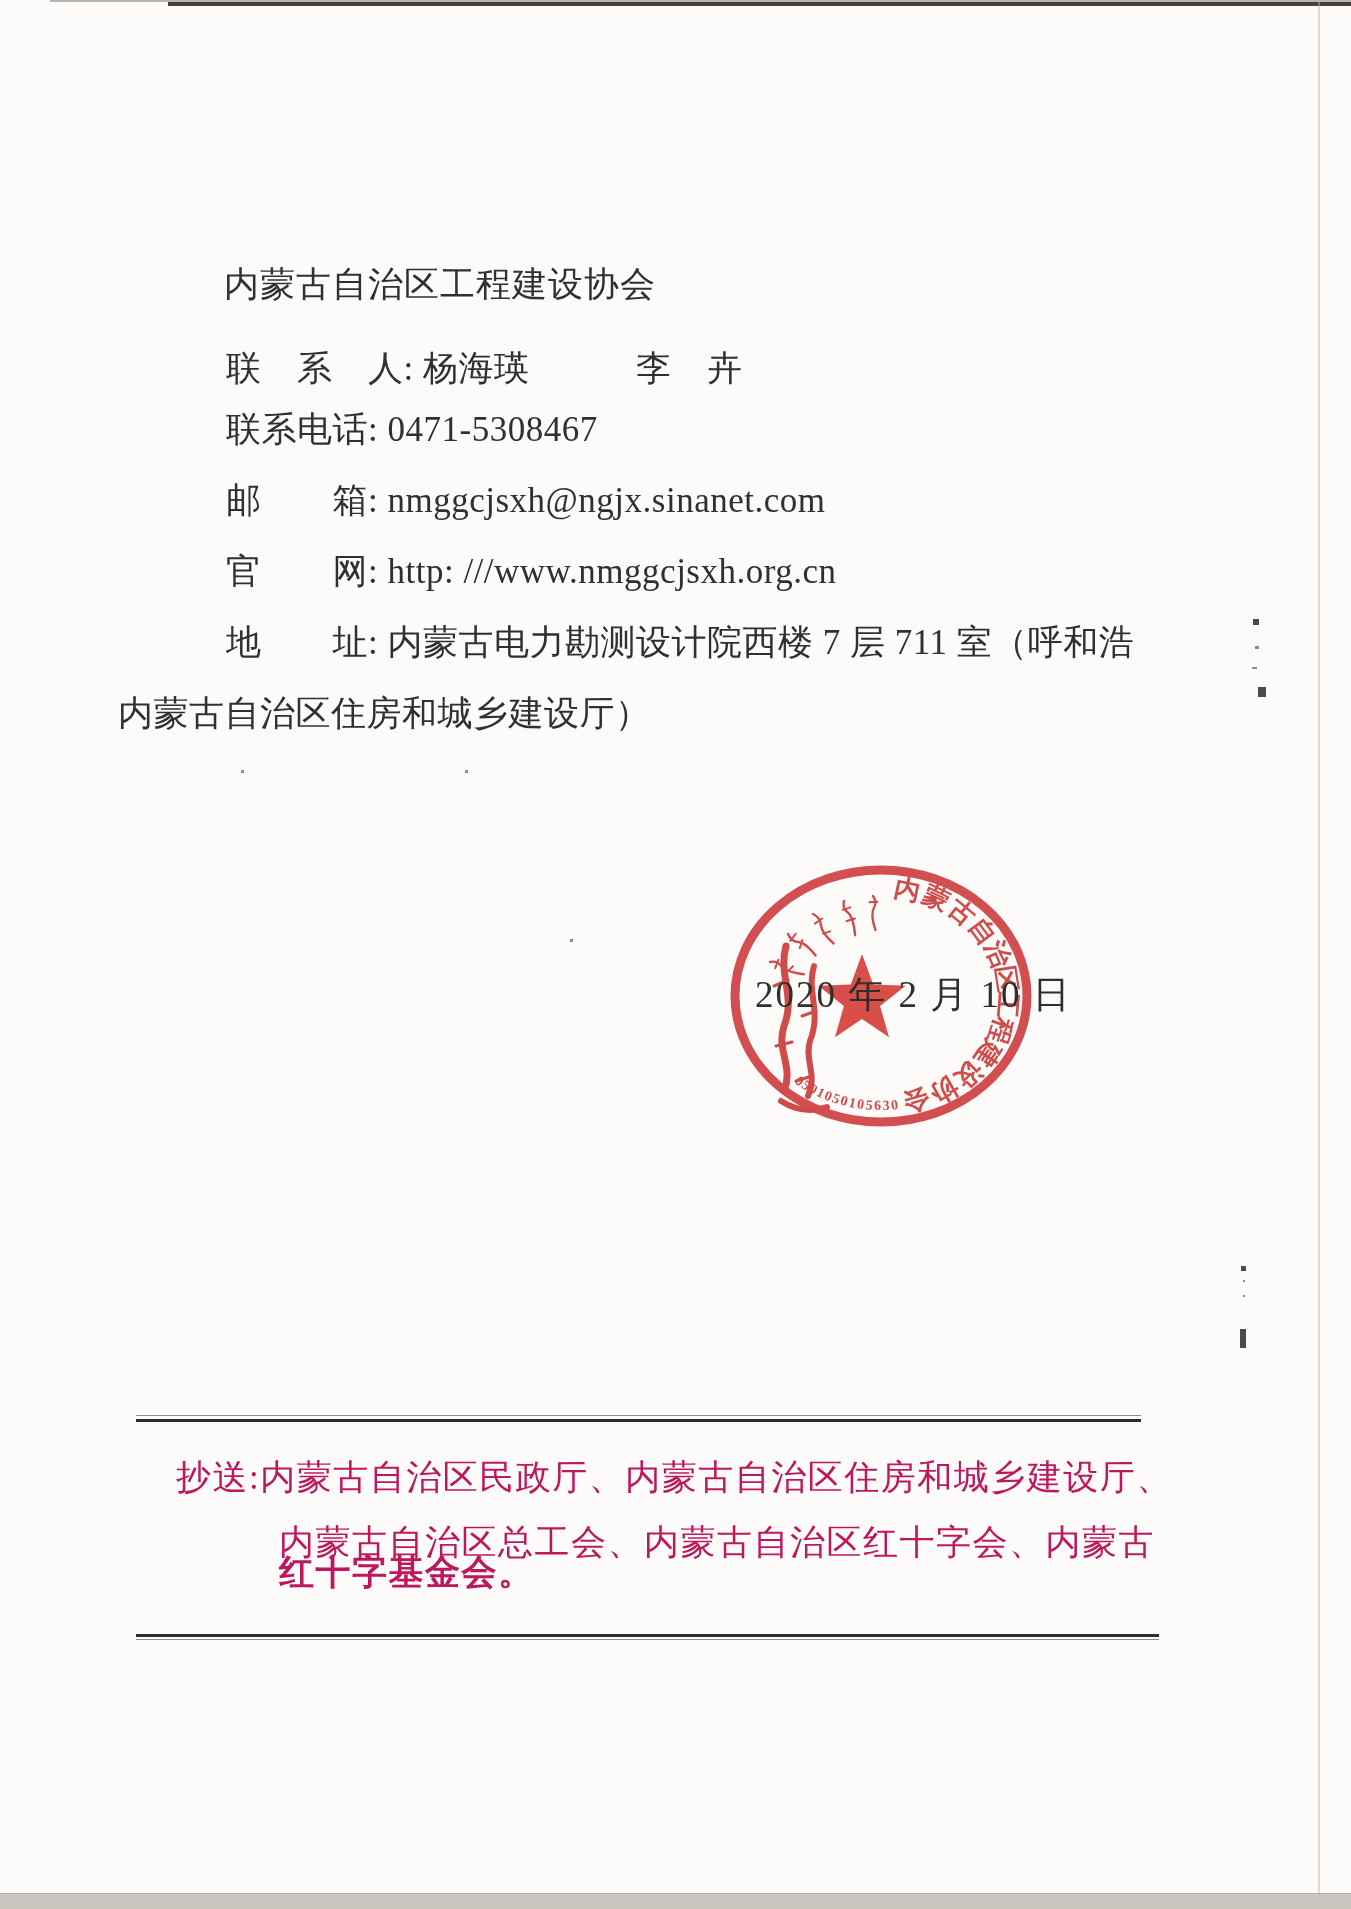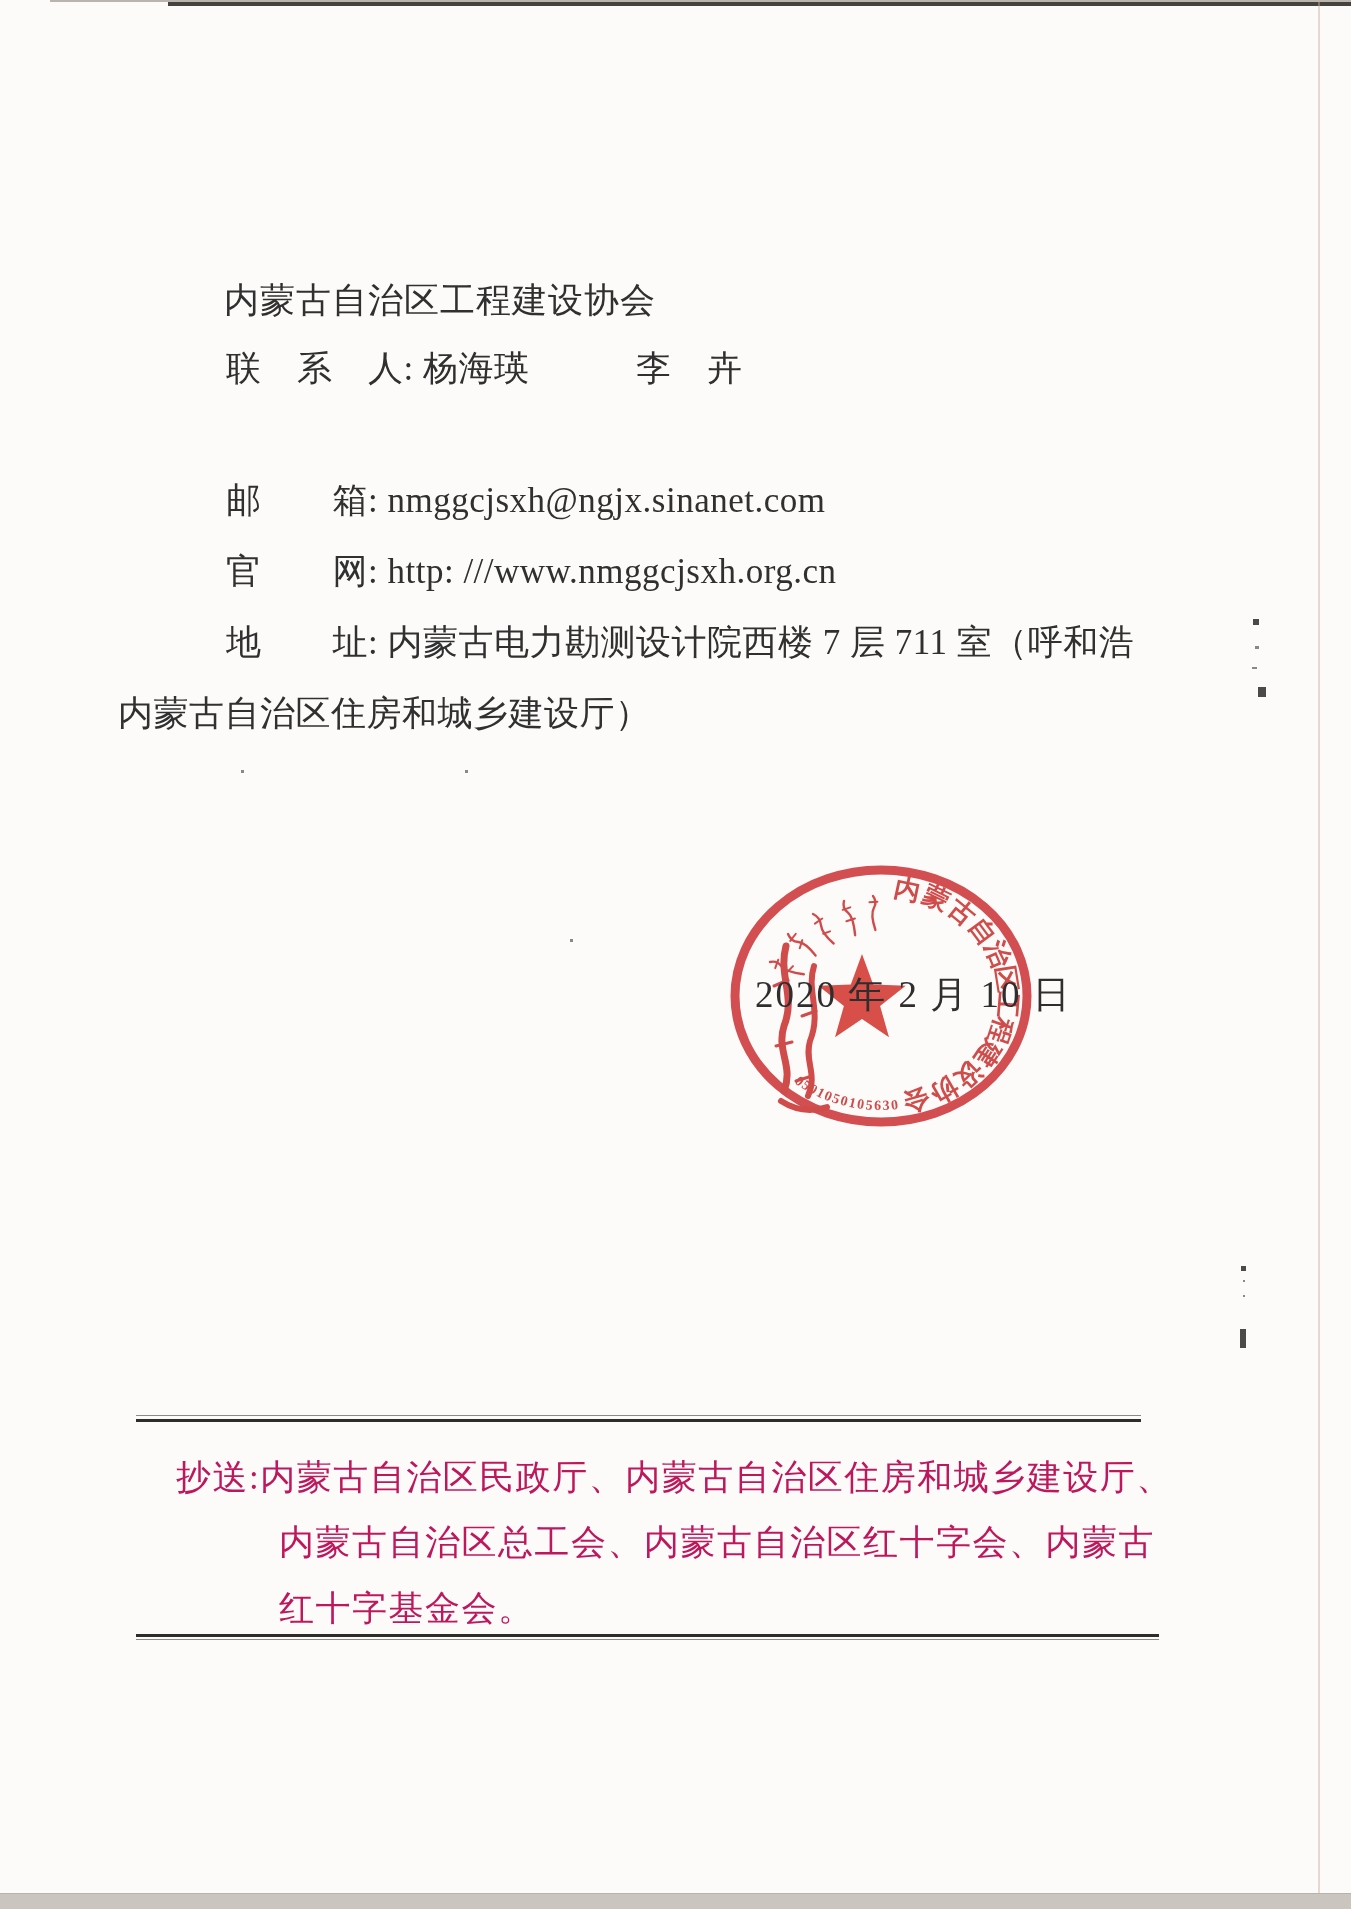--- a/index.html
+++ b/index.html
@@ -34,22 +34,23 @@
 </head>
 <body>
 
 <div class="page">
 
   <div class="scan-top-light"></div>
   <div class="scan-top-dark"></div>
   <div class="scan-vline"></div>
   <div class="scan-bottom-band"></div>
 
-  <div class="abs doc-line title-line" style="left:224px;top:282px;font-family:Liberation Serif, serif;">内蒙古自治区工程建设协会</div>
+  <div class="abs doc-line title-line" style="left:224px;top:266px;font-family:Liberation Serif, serif;">内蒙古自治区工程建设协会</div>
   <div class="abs doc-line" style="left:226px;top:350px;">联　系　人: 杨海瑛　　　李　卉</div>
+  <div class="abs doc-line" style="left:226px;top:411px;">联系电话: 0471-5308467</div>
   <div class="abs doc-line" style="left:226px;top:482px;">邮　　箱: nmggcjsxh@ngjx.sinanet.com</div>
   <div class="abs doc-line" style="left:226px;top:553px;">官　　网: http: ///www.nmggcjsxh.org.cn</div>
   <div class="abs doc-line" style="left:226px;top:624px;">地　　址: 内蒙古电力勘测设计院西楼 7 层 711 室（呼和浩</div>
   <div class="abs doc-line" style="left:118px;top:695px;">内蒙古自治区住房和城乡建设厅）</div>
 
   <div class="abs date-line" style="left:714px;top:970px;margin-left:41px;">2020 年 2 月 10 日</div>
 
   <div class="stamp">
     <svg id="stamp-svg" viewBox="0 0 312 300">
       <ellipse id="stamp-ring" cx="155" cy="150" rx="146" ry="126" fill="none" stroke-width="9" stroke="#cf4145"></ellipse>
@@ -111,21 +112,21 @@
           <text x="160.26081531171525" y="263.91211013144243" font-size="14" fill="#cc3f3e" text-anchor="middle" transform="rotate(-2.25 160.26081531171525 263.91211013144243)">3</text>
           <text x="169.0068140778656" y="263.37549607198315" font-size="14" fill="#cc3f3e" text-anchor="middle" transform="rotate(-6 169.0068140778656 263.37549607198315)">0</text>
         </g>
     </svg>
   </div>
 
   <div class="rule" style="left:136px;top:1419px;width:1005px;"></div>
   <div class="rule-echo" style="left:136px;top:1415px;width:1005px;"></div>
   <div class="abs cc-line" style="left:176px;top:1454px;">抄送:内蒙古自治区民政厅、内蒙古自治区住房和城乡建设厅、</div>
   <div class="abs cc-line" style="left:279px;top:1519px;">内蒙古自治区总工会、内蒙古自治区红十字会、内蒙古</div>
-  <div class="abs cc-line" style="left:279px;top:1585px;">红十字基金会。</div>
+  <div class="abs cc-line" style="left:279px;top:1549px;font-weight:bold;">红十字基金会。</div>
   <div class="rule" style="left:136px;top:1634px;width:1023px;"></div>
   <div class="rule-echo" style="left:136px;top:1639px;width:1023px;"></div>
 
   <div class="speck" style="left:1253px;top:619px;width:6px;height:6px;"></div>
   <div class="speck faint" style="left:1255px;top:646px;width:4px;height:3px;"></div>
   <div class="speck faint" style="left:1252px;top:667px;width:5px;height:2px;"></div>
   <div class="speck" style="left:1258px;top:687px;width:8px;height:10px;"></div>
   <div class="speck" style="left:1241px;top:1266px;width:5px;height:5px;"></div>
   <div class="speck faint" style="left:1243px;top:1280px;width:2px;height:2px;"></div>
   <div class="speck faint" style="left:1243px;top:1295px;width:2px;height:2px;"></div>

